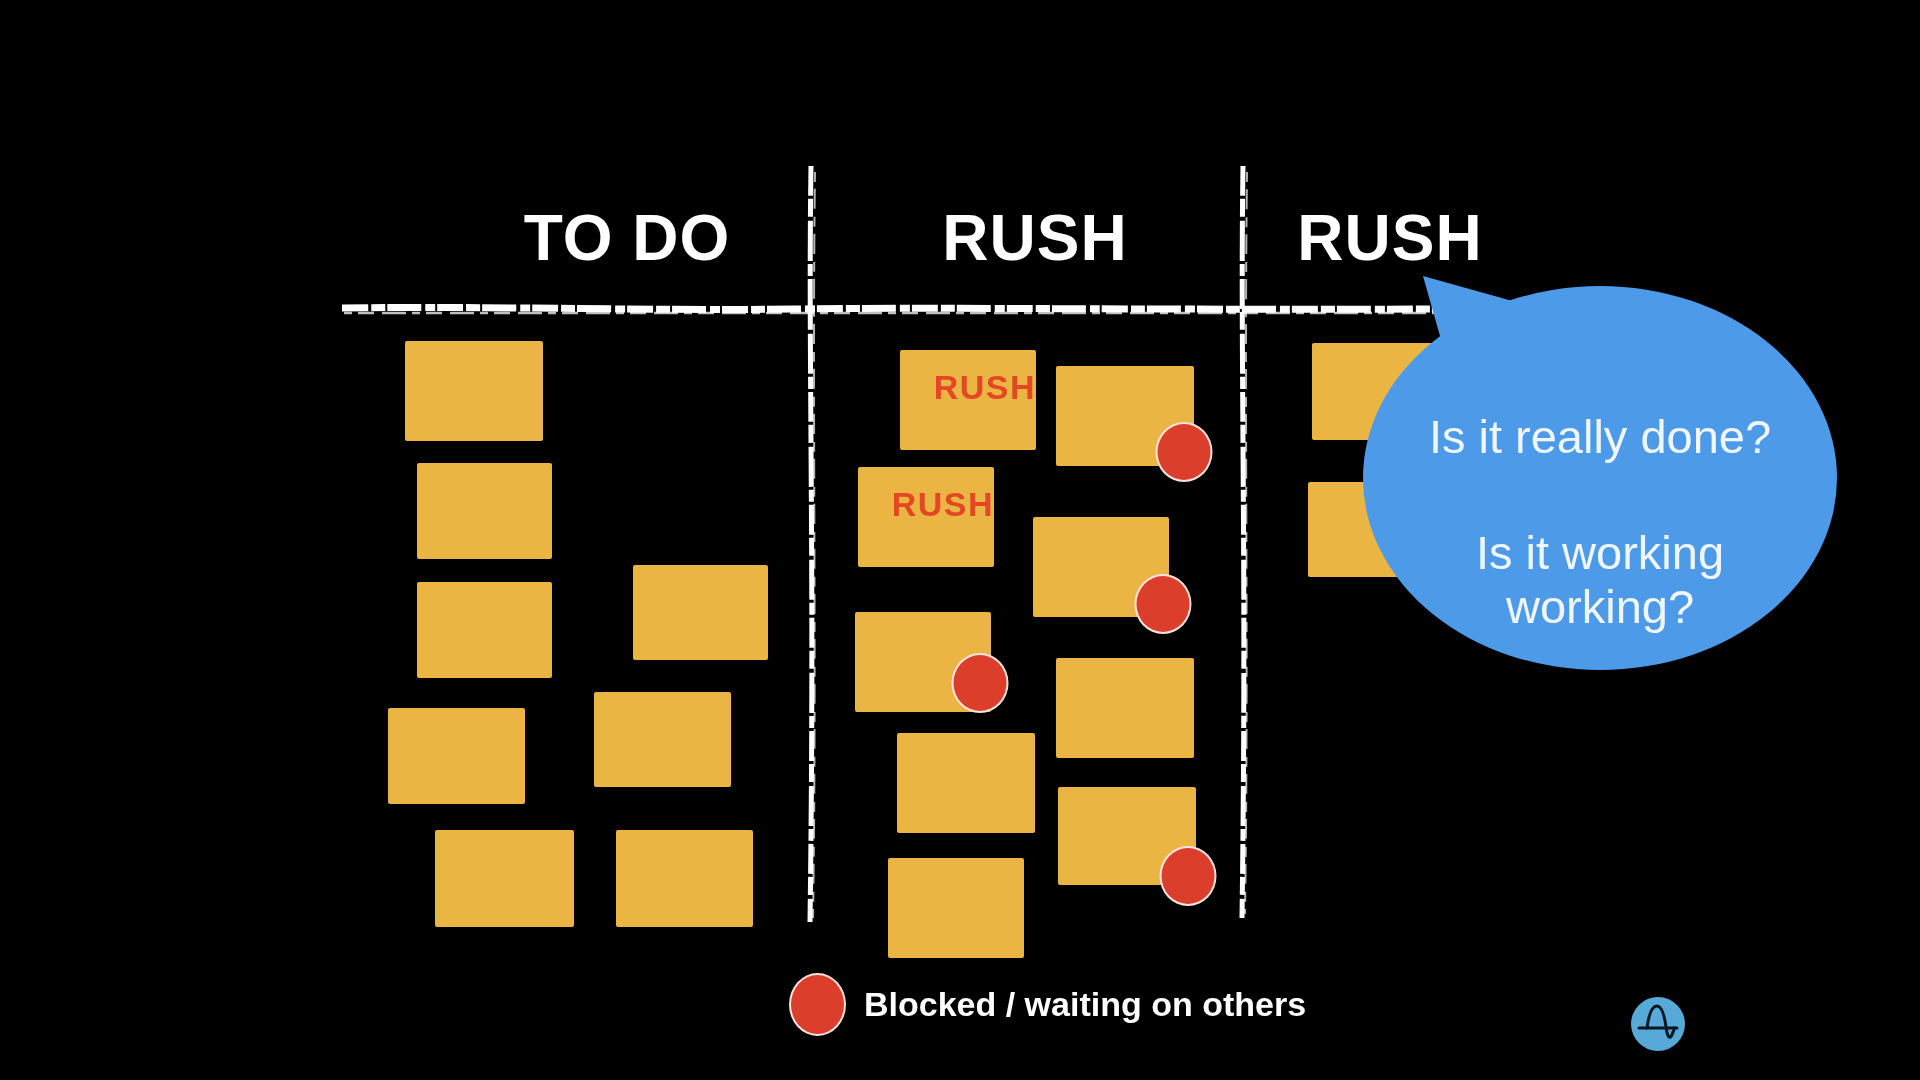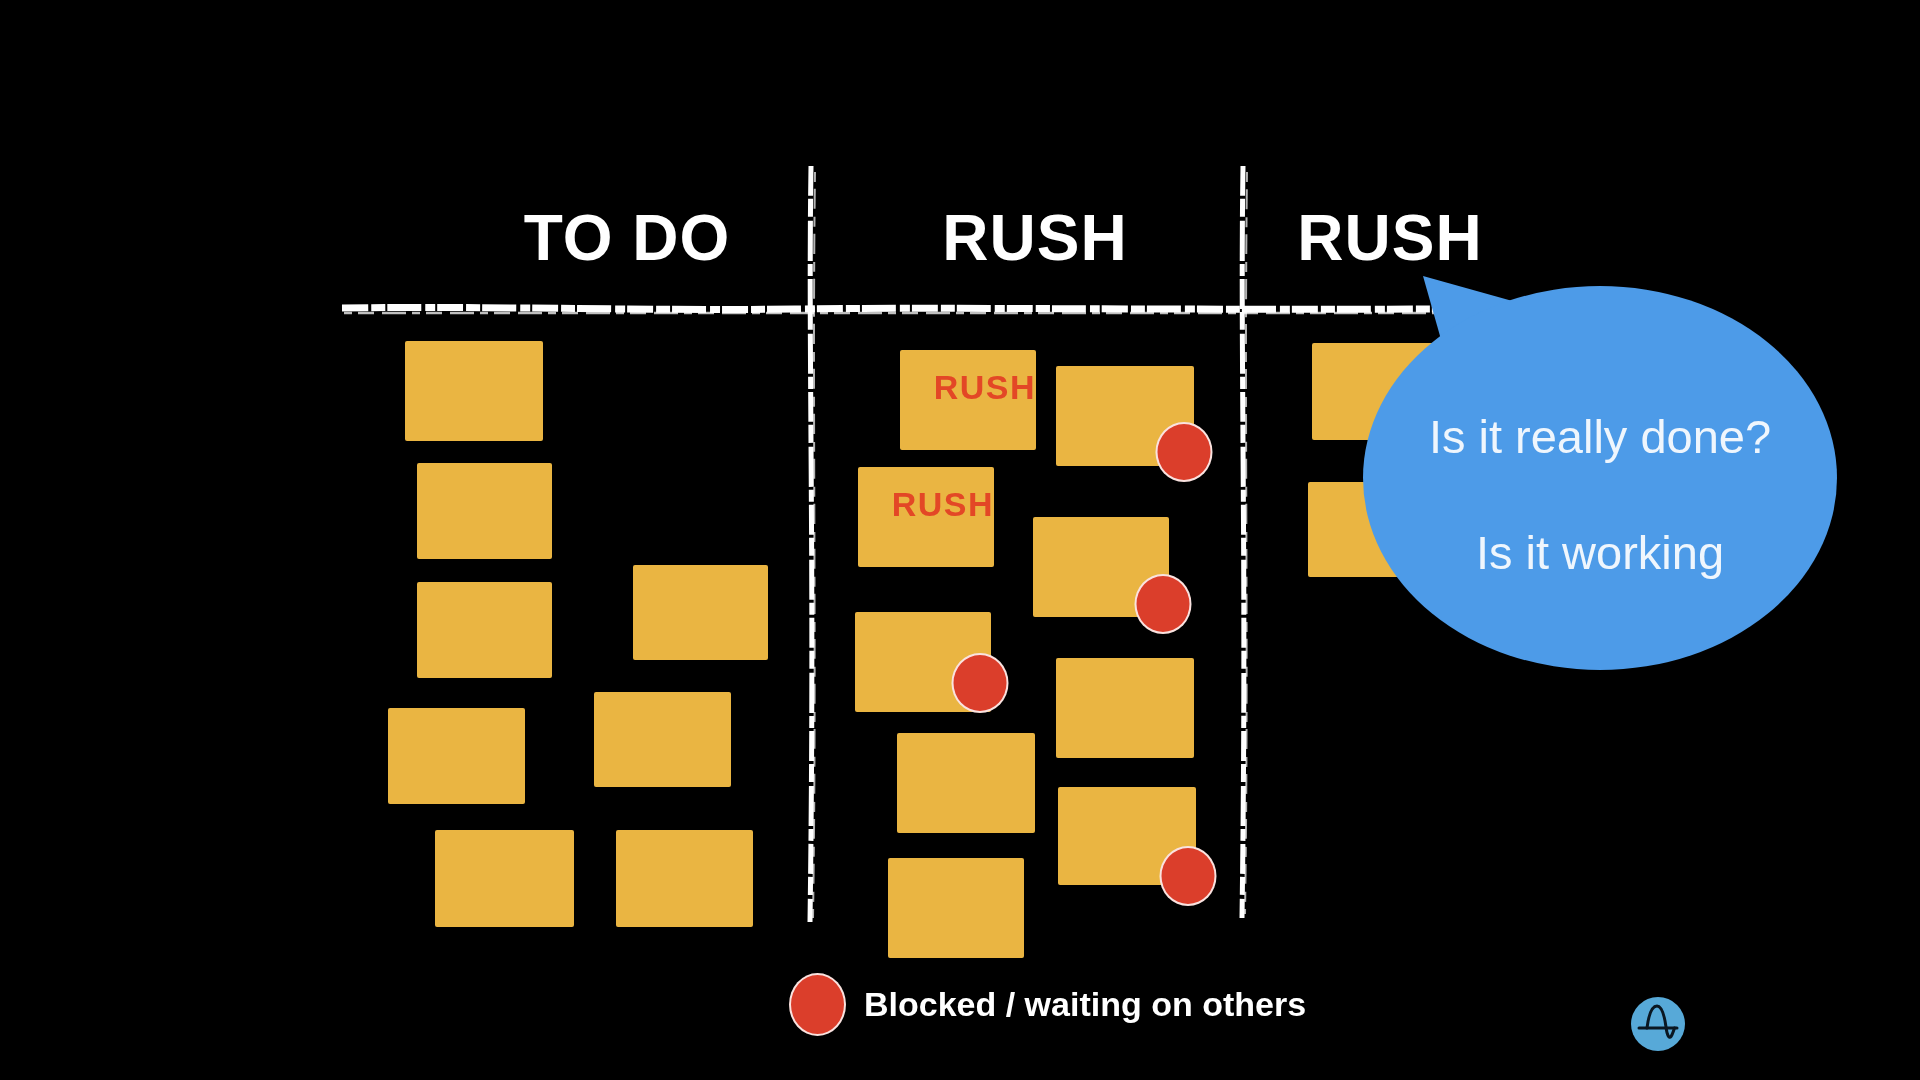--- a/index.html
+++ b/index.html
@@ -124,20 +124,21 @@
       <div class="blocked-marker" style="left: 980px; top: 683px;"></div>
       <div class="blocked-marker" style="left: 1188px; top: 876px;"></div>
     </div>
 
   <div class="bubble-tail"></div>
   <div class="bubble-body">
     <div class="bubble-text">
       <div class="bubble-line1">Is it really done?</div>
       <div class="bubble-gap"></div>
       <div class="bubble-line2">Is it working</div>
+      <div class="bubble-line3">working?</div>
     </div>
   </div>
 
   <div class="legend">
     <div class="legend-marker"></div>
     <div class="legend-label">Blocked / waiting on others</div>
   </div>
 
   <div class="brand">
     <svg width="56" height="56" viewBox="0 0 56 56" aria-hidden="true">

